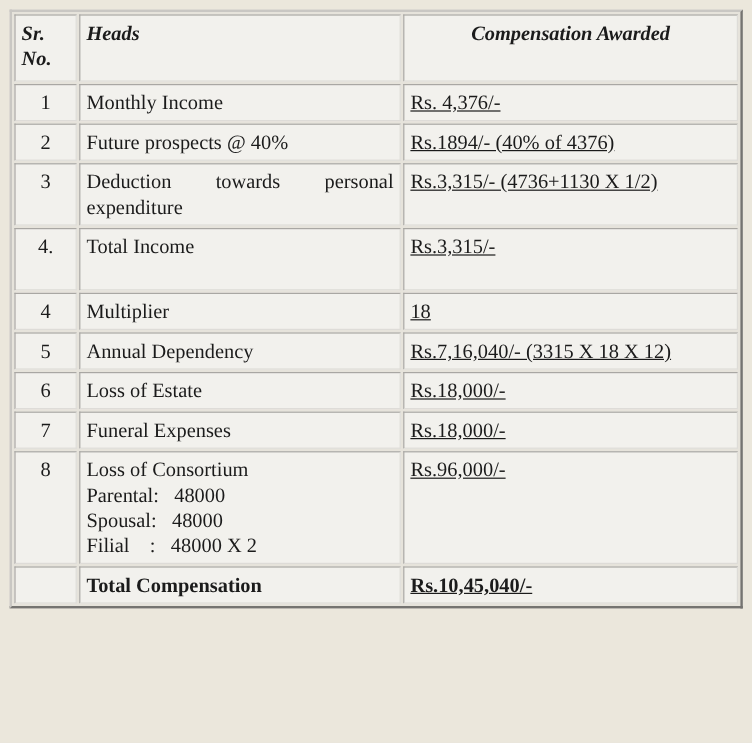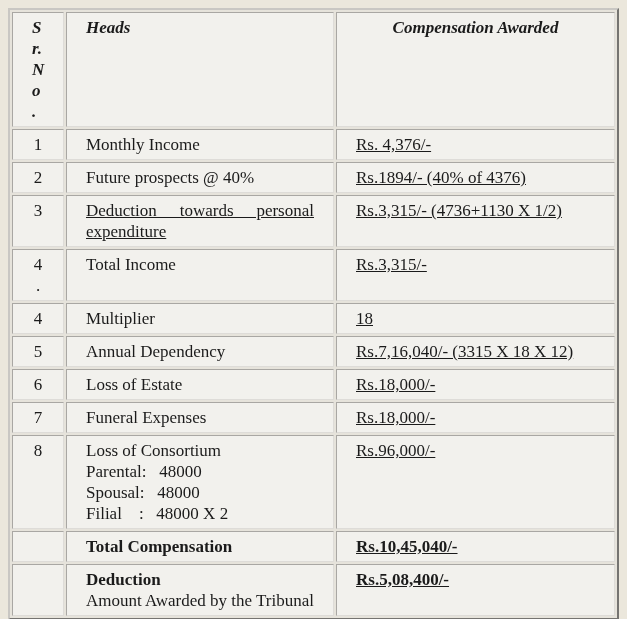--- a/index.html
+++ b/index.html
@@ -23,38 +23,38 @@
     background: #e6e3db;
   }
   col.c-sr   { width: 52px;  }
   col.c-head { width: 268px; }
   col.c-comp { width: auto;  }
   th, td {
     border: 1px solid;
     border-color: #a9a7a3 #dedcd8 #dedcd8 #a9a7a3;
     background: #f2f1ed;
     vertical-align: top;
-    padding: 4px 19px;
+    padding: 4px 5px;
     font-size: 17px;
     line-height: 21px;
     overflow: hidden;
     word-wrap: break-word;
   }
   thead th {
     font-weight: bold;
     font-style: italic;
     height: 46px;
   }
   th.h-sr   { text-align: left; }
   th.h-head { text-align: left; }
   th.h-comp { text-align: center; font-family: Liberation Serif, serif; }
   td.sr     { text-align: center; }
   td.head   { text-align: left; }
   td.comp   { text-align: left; text-decoration: underline; }
-  td.head.justify { text-align: justify; text-decoration: underline; }
+  td.head.justify { text-align: justify; }
   tr.row-tall td  { height: 42px; }
   .bold     { font-weight: bold; margin-top: 16px; }
   .pre-line { white-space: pre; }
 </style>
 </head>
 <body>
 
 <table class="comp-table">
   <colgroup>
     <col class="c-sr">
@@ -112,19 +112,14 @@
       <tr>
         <td class="sr">8</td>
         <td class="head"><span>Loss of Consortium</span><div class="pre-line">Parental:   48000</div><div class="pre-line">Spousal:   48000</div><div class="pre-line">Filial    :   48000 X 2</div></td>
         <td class="comp">Rs.96,000/-</td>
       </tr>
       <tr>
         <td class="sr"></td>
         <td class="head"><span class="bold">Total Compensation</span></td>
         <td class="comp bold">Rs.10,45,040/-</td>
       </tr>
-      <tr>
-        <td class="sr"></td>
-        <td class="head"><span class="bold">Deduction</span><div>Amount Awarded by the Tribunal</div></td>
-        <td class="comp bold">Rs.5,08,400/-</td>
-      </tr>
     </tbody>
 </table>
 
 </body></html>

